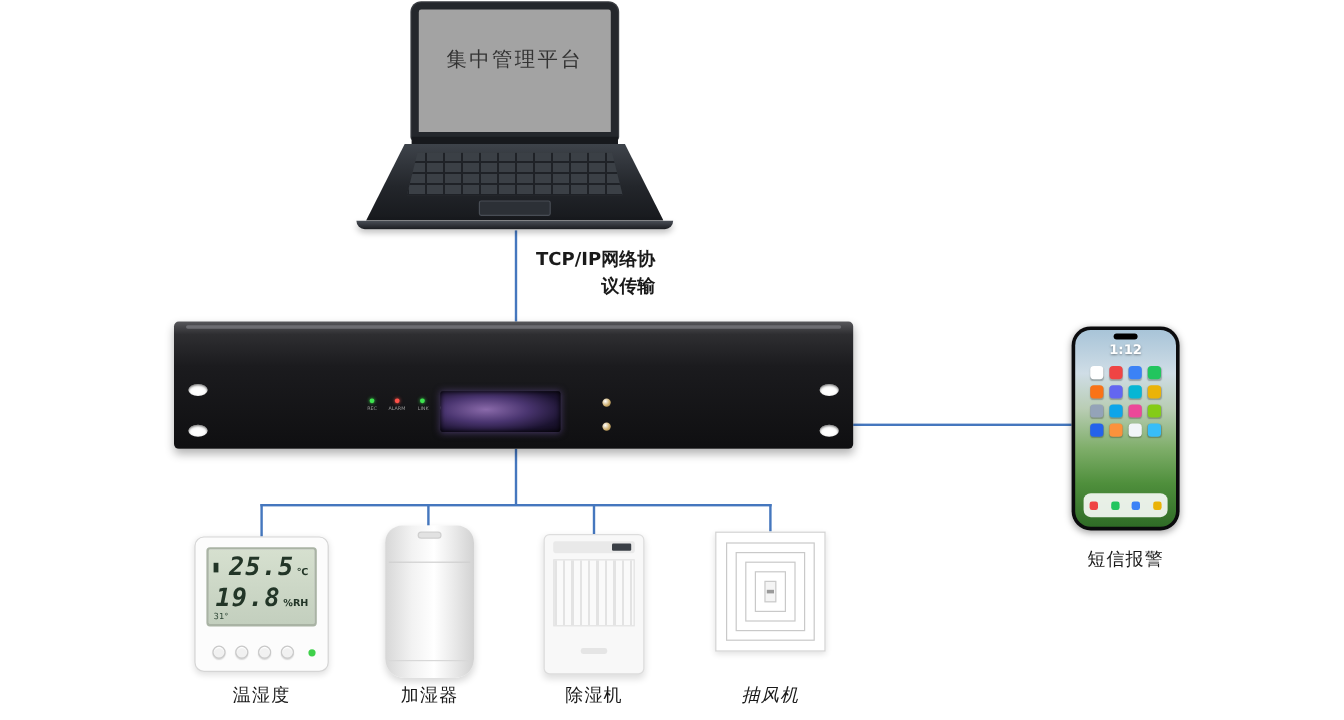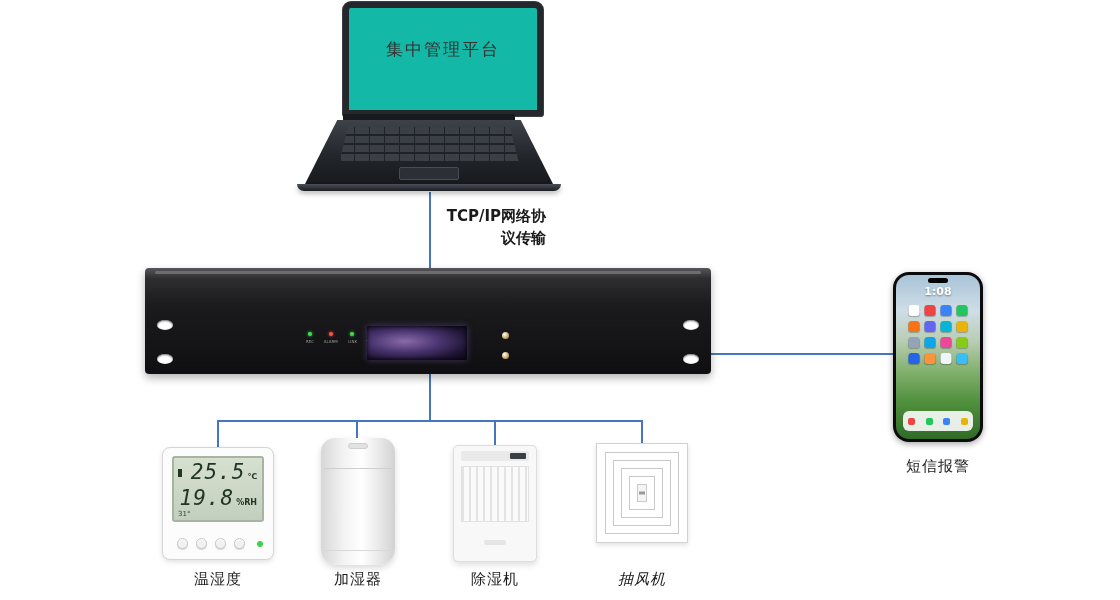--- a/index.html
+++ b/index.html
@@ -17,21 +17,21 @@
           box-shadow:inset 0 1px 2px rgba(0,0,0,.55); }
   .led-wrap { display:flex; flex-direction:column; align-items:center; gap:2px; }
   .led { width:4px; height:4px; border-radius:50%; display:block; }
   .led-label { font-size:5px; color:#9b9b9b; transform:scale(.8); white-space:nowrap; }
   .rack-btn { position:absolute; width:7px; height:7px; border-radius:50%;
               background:radial-gradient(circle at 35% 35%, #ffffff, #cdae6e 55%, #8a6f3a); }
 
   
   .lcd-row { display:flex; align-items:baseline; justify-content:flex-end; gap:2px; height:26px; }
   .lcd-icon { width:4px; height:8px; background:#223527; display:inline-block; margin-right:auto; align-self:center; }
-  .lcd-val { font-family:"DejaVu Sans Mono","Liberation Mono",monospace; font-style:italic; font-weight:normal;
+  .lcd-val { font-family:"DejaVu Sans Mono","Liberation Mono",monospace; font-style:italic; font-weight:bold;
              font-size:21px; color:#223527; letter-spacing:1px; line-height:24px; }
   .lcd-unit { font-size:8px; color:#223527; font-weight:bold; }
   .lcd-footer { text-align:left; font-size:7px; color:#2c4534; margin-top:-2px; }
   .sensor-btn { width:11px; height:11px; border-radius:50%; background:#f1f1f1; border:1px solid #c9c9c9;
                 box-shadow:inset 0 1px 1px #fff, 0 1px 1px rgba(0,0,0,.15); display:inline-block; }
   .sensor-led { width:6px; height:6px; border-radius:50%; background:#3fd14a; display:inline-block; margin-left:4px; }
 
   
   .app-icon { width:11px; height:11px; border-radius:3px; box-shadow:0 1px 1px rgba(0,0,0,.25); }
   .dock-dot { width:7px; height:7px; border-radius:2px; }
@@ -47,21 +47,21 @@
   <div class="line vline" style="left:429px;top:192px;height:76px"></div>
   <div class="line vline" style="left:429px;top:374px;height:46px"></div>
   <div class="line hline" style="left:217px;top:420px;width:426px"></div>
   <div class="line vline" style="left:217px;top:420px;height:27px"></div>
   <div class="line vline" style="left:356px;top:420px;height:18px"></div>
   <div class="line vline" style="left:494px;top:420px;height:25px"></div>
   <div class="line vline" style="left:641px;top:420px;height:23px"></div>
   <div class="line hline" style="left:711px;top:353px;width:182px"></div>
 
   <div class="abs" style="left:305px;top:2px;width:248px;height:190px">
-    <div class="abs" style="left:38px;top:0;width:200px;height:114px;border:6px solid #24272c;border-radius:8px 8px 2px 2px;background:#14b8a6;box-shadow:0 0 0 1px #3a3d42;">
+    <div class="abs" style="left:38px;top:0;width:172px;height:114px;border:6px solid #24272c;border-radius:8px 8px 2px 2px;background:#a3a3a3;box-shadow:0 0 0 1px #3a3d42;">
       <div style="margin-top:30px;text-align:center;font-size:17px;color:#333;letter-spacing:2px;">集中管理平台</div>
     </div>
     <div class="abs" style="left:38px;top:112px;width:172px;height:7px;background:#17191d;"></div>
     <div class="abs" style="left:0;top:118px;width:248px;height:64px;clip-path:polygon(13% 0,87% 0,100% 100%,0 100%);background:linear-gradient(180deg,#3e434a,#23262b 55%,#17191d);">
       <div class="abs" style="left:34px;top:7px;width:180px;height:36px;clip-path:polygon(5% 0,95% 0,100% 100%,0 100%);background:repeating-linear-gradient(90deg,#1f2227 0 1.5px,transparent 1.5px 15px),repeating-linear-gradient(0deg,#1f2227 0 1.5px,transparent 1.5px 9px),#3b4046;"></div>
       <div class="abs" style="left:94px;top:47px;width:60px;height:13px;background:#2c3036;border:1px solid #484d55;border-radius:2px;"></div>
     </div>
     <div class="abs" style="left:-8px;top:182px;width:264px;height:7px;border-radius:0 0 8px 8px;background:linear-gradient(180deg,#4a4f57,#1b1d21);box-shadow:0 3px 5px rgba(0,0,0,.25);"></div>
   </div>
 
@@ -103,21 +103,21 @@
 
     <div class="abs" style="left:222px;top:58px;width:100px;height:34px;border-radius:2px;background:radial-gradient(ellipse at 38% 45%, #8a6aaa 0%, #4a3570 40%, #1b1330 75%, #0c0816 100%);box-shadow:0 0 6px rgba(120,90,180,.5), inset 0 0 4px #000;"></div>
 
     <div class="rack-btn" style="left:357px;top:64px;"></div>
     <div class="rack-btn" style="left:357px;top:84px;"></div>
   </div>
 
   <div class="abs" style="left:893px;top:272px;width:90px;height:170px;background:#0b0b0d;border-radius:16px;box-shadow:0 2px 6px rgba(0,0,0,.35);">
     <div class="abs" style="left:3px;top:3px;right:3px;bottom:3px;border-radius:13px;overflow:hidden;background:linear-gradient(180deg,#a8c4d8 0%,#cfdde6 22%,#b9cdb4 40%,#7fae6a 60%,#4f8f3c 78%,#2f6b26 100%);">
       <div style="position:absolute;top:3px;left:50%;transform:translateX(-50%);width:20px;height:5px;background:#000;border-radius:3px;"></div>
-      <div style="position:absolute;top:10px;left:0;width:100%;text-align:center;color:#fff;font-size:11px;font-weight:bold;text-shadow:0 1px 2px rgba(0,0,0,.4);">1:08</div>
+      <div style="position:absolute;top:10px;left:0;width:100%;text-align:center;color:#fff;font-size:11px;font-weight:bold;text-shadow:0 1px 2px rgba(0,0,0,.4);">1:12</div>
       <div style="position:absolute;top:30px;left:50%;transform:translateX(-50%);display:grid;grid-template-columns:repeat(4,11px);gap:5px;">
         <div class="app-icon" style="background:#ffffff"></div>
         <div class="app-icon" style="background:#ef4444"></div>
         <div class="app-icon" style="background:#3b82f6"></div>
         <div class="app-icon" style="background:#22c55e"></div>
         <div class="app-icon" style="background:#f97316"></div>
         <div class="app-icon" style="background:#6366f1"></div>
         <div class="app-icon" style="background:#06b6d4"></div>
         <div class="app-icon" style="background:#eab308"></div>
         <div class="app-icon" style="background:#94a3b8"></div>

